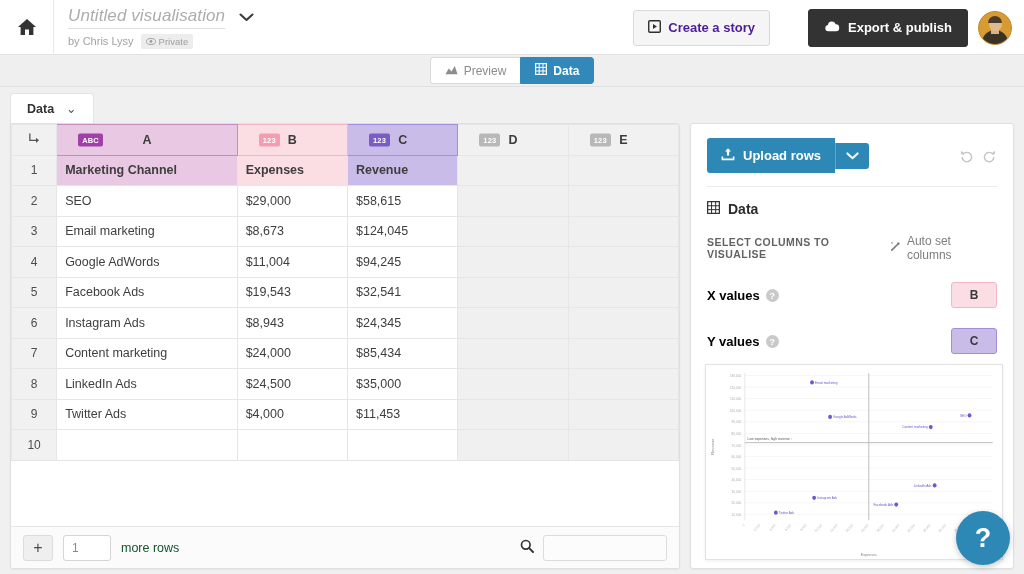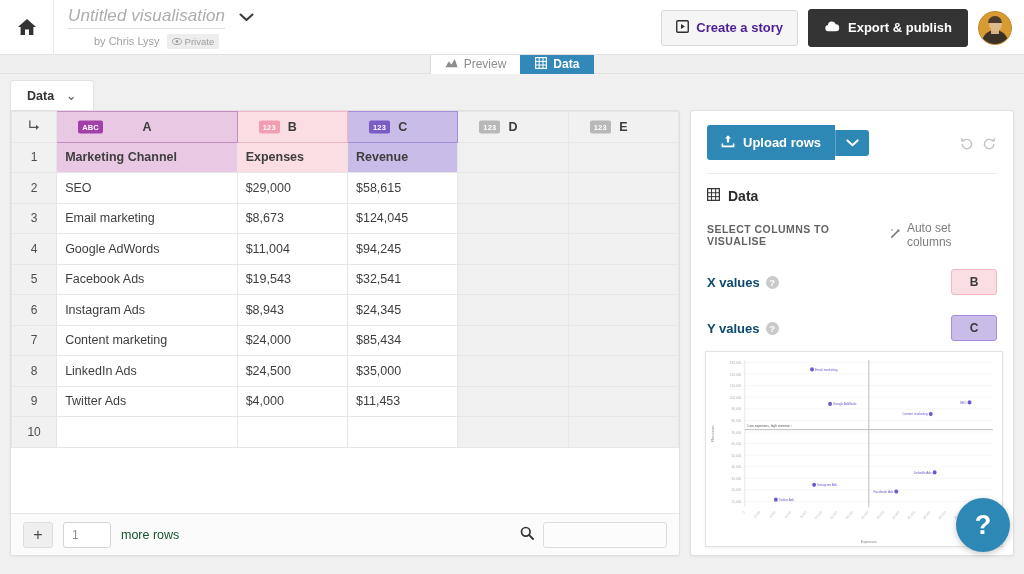--- a/index.html
+++ b/index.html
@@ -36,41 +36,41 @@
   .viz-title {
     font-size: 17px; font-style: italic; color: #adadad;
     border-bottom: 1px solid #dedede;
     padding-bottom: 2px; letter-spacing: .1px;
   }
   .caret-btn {
     cursor: pointer; color: #4c4c4c; display: flex; align-items: center;
     padding: 2px 4px;
   }
   .byline-row { display: flex; align-items: center; gap: 7px; margin-top: 5px; }
-  .byline { font-size: 11px; color: #a2a2a2; margin-left: 26px; }
+  .byline { font-size: 11px; color: #a2a2a2; }
   .private-badge {
     background: #ededed; color: #9e9e9e; font-size: 9.5px;
     padding: 2px 5px; border-radius: 2px;
     display: inline-flex; align-items: center; gap: 3px;
   }
   .topbar-right {
     position: absolute; right: 12px; top: 0; height: 55px;
     display: flex; align-items: center; gap: 10px;
   }
   .btn-story {
     display: flex; align-items: center; gap: 7px;
     background: #f5f5f5; border: 1px solid #d8d8d8;
     color: #4c1d95; font-size: 13px; font-weight: bold;
     padding: 9px 14px; border-radius: 3px; cursor: pointer;
   }
   .btn-export {
     display: flex; align-items: center; gap: 8px;
     background: #333333; border: 1px solid #333333;
     color: #ffffff; font-size: 13px; font-weight: bold;
-    padding: 10px 15px; border-radius: 3px; cursor: pointer;
+    padding: 10px 15px; border-radius: 3px; cursor: pointer; margin-left: 28px;
   }
   .avatar {
     width: 34px; height: 34px; border-radius: 50%;
     background: radial-gradient(circle at 50% 34%, #c98a3c 0 22%, #d89a32 23% 100%);
     overflow: hidden; position: relative; cursor: pointer;
     border: 1px solid #c08a2a;
   }
   .avatar .head {
     position: absolute; left: 50%; top: 18%;
     width: 13px; height: 14px; margin-left: -6.5px;
@@ -86,21 +86,21 @@
     width: 26px; height: 14px; margin-left: -13px;
     border-radius: 13px 13px 0 0; background: #3b3227;
   }
   .avatar .neck {
     position: absolute; left: 50%; bottom: 10px;
     width: 8px; height: 7px; margin-left: -4px; background: #d8b184;
   }
 
   
   .modebar {
-    height: 19px; background: #efefef;
+    height: 32px; background: #efefef;
     border-bottom: 1px solid #e0e0e0;
     display: flex; align-items: center; justify-content: center;
   }
   .modetabs { display: flex; border-radius: 3px; overflow: hidden; }
   .modetab {
     display: flex; align-items: center; gap: 6px;
     font-size: 12px; padding: 5px 14px; cursor: pointer;
     background: #ffffff; color: #8d8d8d; border: 1px solid #d9d9d9;
   }
   .modetab.active {
@@ -236,21 +236,21 @@
     font-size: 10.5px; font-weight: bold; color: #636363; letter-spacing: .45px;
   }
   .autoset {
     margin-left: auto; display: flex; align-items: center; gap: 5px;
     font-size: 12px; color: #7d7d7d; cursor: pointer;
   }
 
   .field-row {
     display: flex; align-items: center; margin-top: 20px;
   }
-  .field-label { font-size: 13px; font-weight: bold; color: #0c4a6e; }
+  .field-label { font-size: 13px; font-weight: bold; color: #000000; }
   .help-dot {
     width: 13px; height: 13px; border-radius: 50%; background: #c9c9c9;
     color: #ffffff; font-size: 9.5px; font-weight: bold;
     display: inline-flex; align-items: center; justify-content: center;
     margin-left: 6px; cursor: pointer;
   }
   .col-chip {
     margin-left: auto; width: 46px; text-align: center;
     font-size: 12px; font-weight: bold; color: #3a3a3a;
     padding: 5px 0; border-radius: 3px; cursor: pointer;

